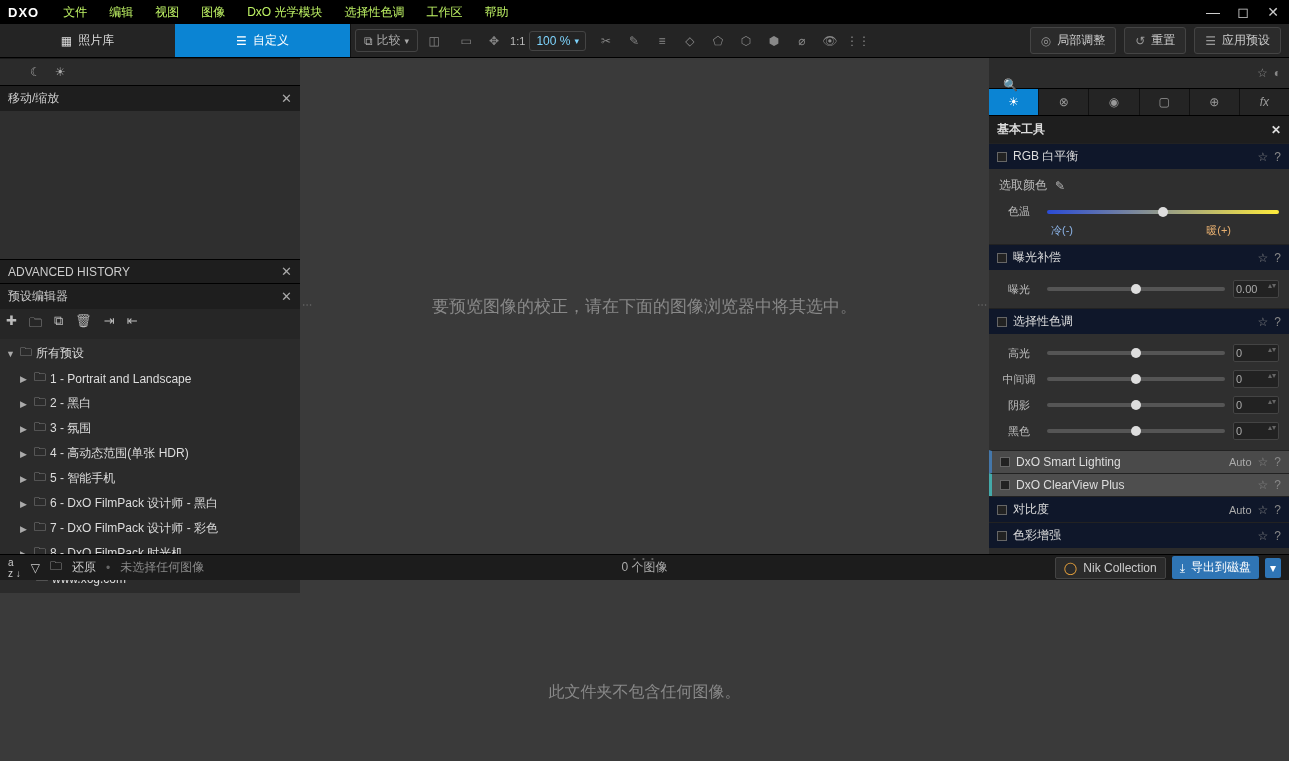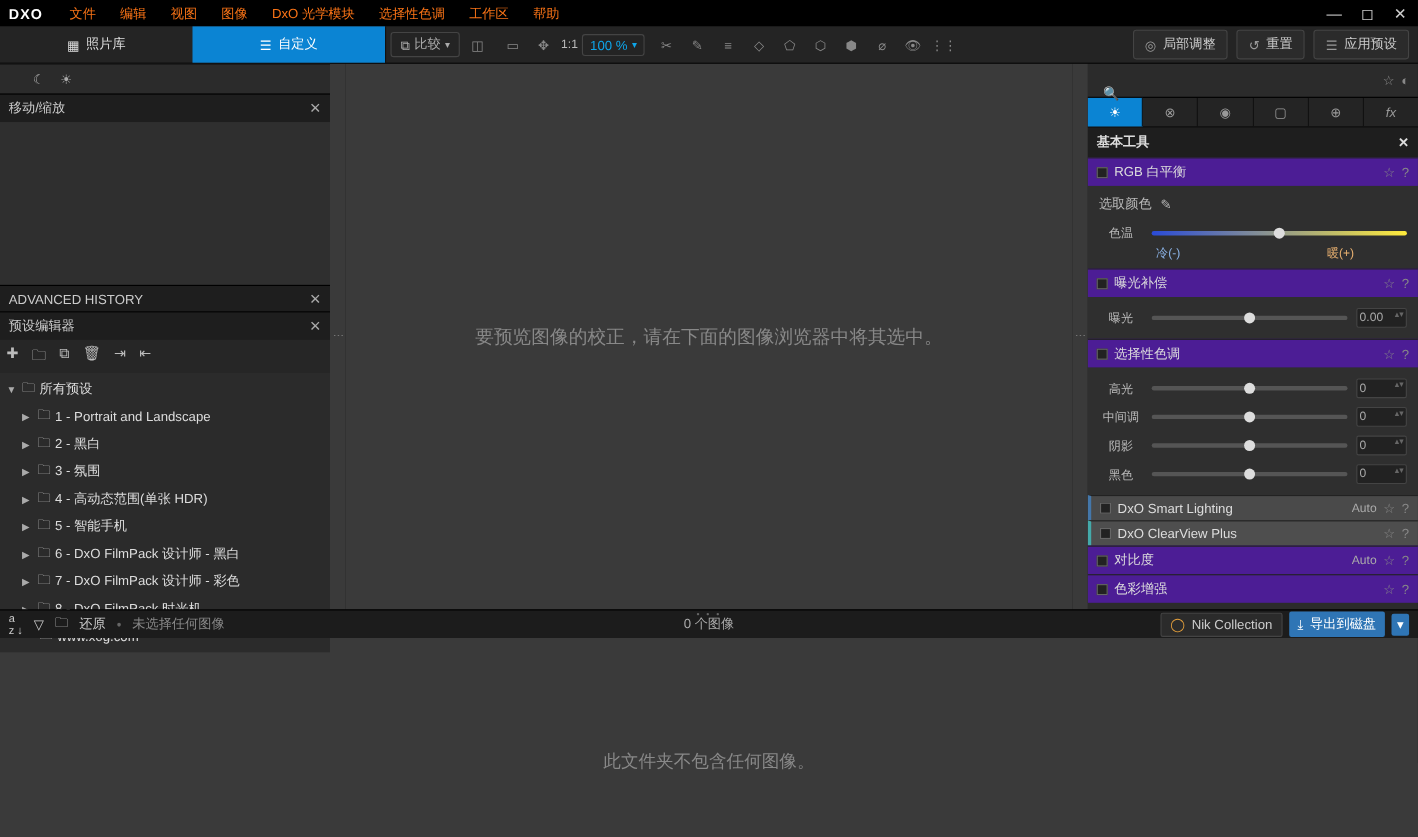--- a/index.html
+++ b/index.html
@@ -2,34 +2,34 @@
 <html><head>
 <meta charset="utf-8">
 <style>
 * { margin: 0; padding: 0; box-sizing: border-box; font-family: "Microsoft YaHei", "Segoe UI", Arial, sans-serif; }
 body { background: #1a1a1a; color: #ccc; font-size: 12px; overflow: hidden; width: 1289px; height: 761px; }
 
 
 .menubar { height: 24px; background: #000; display: flex; align-items: center; padding: 0 8px; justify-content: space-between; }
 .menubar-left { display: flex; align-items: center; gap: 2px; }
 .logo { font-weight: bold; font-size: 13px; color: #fff; margin-right: 12px; letter-spacing: 1px;}
-.menu-item { padding: 4px 10px; color: #f97316; cursor: pointer; }
+.menu-item { padding: 4px 10px; color: #bef264; cursor: pointer; }
 .win-controls { display: flex; gap: 14px; color: #ccc; font-size: 14px; }
 .win-btn { cursor: pointer; width:16px; text-align:center; }
 
 
 .toolbar { height: 34px; background: #242424; display: flex; align-items: stretch; border-bottom: 1px solid #000;}
 .mode-btn { display: flex; align-items: center; justify-content: center; gap: 6px; padding: 0 18px; color: #ddd; cursor: pointer; }
 .mode-btn.library { width: 175px; }
 .mode-btn.custom  { width: 175px; background: #0b84d3; color: #fff; }
 .toolbar-sep { width: 1px; background: #111; }
 .tb-icon { width: 24px; display:flex; align-items:center; justify-content:center; color:#888; cursor:pointer;}
 .tb-group { display:flex; align-items:center; gap:4px; padding:0 4px;}
 .tb-compare { border:1px solid #444; border-radius:3px; padding:2px 8px; display:flex; align-items:center; gap:4px; color:#aaa; cursor:pointer;}
-.tb-zoom { border:1px solid #444; border-radius:3px; padding:2px 6px; display:flex; align-items:center; gap:4px; color:#0ea5e9;}
+.tb-zoom { border:1px solid #444; border-radius:3px; padding:2px 6px; display:flex; align-items:center; gap:4px; color:#7dd3fc;}
 .toolbar-center { display:flex; align-items:center; flex:1; }
 .toolbar-right { display:flex; align-items:center; gap:8px; padding-right:8px;}
 .tb-button { border:1px solid #444; border-radius:3px; padding:4px 10px; display:flex; align-items:center; gap:6px; color:#ccc; cursor:pointer; background:#2b2b2b;}
 .tb-button .ico { color:#999; }
 
 
 .columns { display:flex; height: 496px; }
 .left-col { width: 300px; background:#2b2b2b; display:flex; flex-direction:column; }
 .center-col { flex:1; background:#3a3a3a; position:relative; display:flex; align-items:center; justify-content:center;}
 .right-col { width: 300px; background:#2b2b2b; display:flex; flex-direction:column; }
@@ -59,21 +59,21 @@
 .search-row { padding:8px; display:flex; gap:6px; align-items:center;}
 .search-input { flex:1; background:#1e1e1e; border:1px solid #444; border-radius:3px; padding:4px 6px 4px 24px; color:#888; font-size:12px; position:relative;}
 .search-wrap { flex:1; position:relative;}
 .search-wrap .sico { position:absolute; left:6px; top:5px; color:#777;}
 .tabstrip { display:flex; background:#242424; border-top:1px solid #000; border-bottom:1px solid #000;}
 .tabstrip .tab { flex:1; display:flex; align-items:center; justify-content:center; padding:6px 0; color:#999; cursor:pointer; border-right:1px solid #111;}
 .tabstrip .tab.active { background:#0b84d3; color:#fff;}
 .tabstrip .tab:last-child{border-right:none;}
 
 .tool-section-header { background:#1e1e1e; padding:5px 8px; display:flex; justify-content:space-between; align-items:center; font-weight:bold; color:#ddd;}
-.tool-row { background:#4c1d95; padding:4px 8px; display:flex; align-items:center; gap:6px; border-top:1px solid #222; position:relative;}
+.tool-row { background:#0f172a; padding:4px 8px; display:flex; align-items:center; gap:6px; border-top:1px solid #222; position:relative;}
 .tool-row.special { background:#4a4a4a; border-left:3px solid #47a; }
 .tool-row.special.cv { border-left:3px solid #4aa; background:#4e4e4e;}
 .tool-row .chk { width:10px; height:10px; border:1px solid #666; background:#222; cursor:pointer;}
 .tool-row .lbl { flex:1; color:#ddd;}
 .tool-row .badge { color:#aaa; font-size:11px;}
 .tool-row .star { color:#888; cursor:pointer;}
 .tool-row .q { color:#888; cursor:pointer;}
 .tool-body { background:#2f2f2f; padding:6px 10px;}
 .slider-row { display:flex; align-items:center; gap:8px; padding:4px 0;}
 .slider-row .slabel { width:40px; text-align:center; color:#bbb; font-size:11px;}

